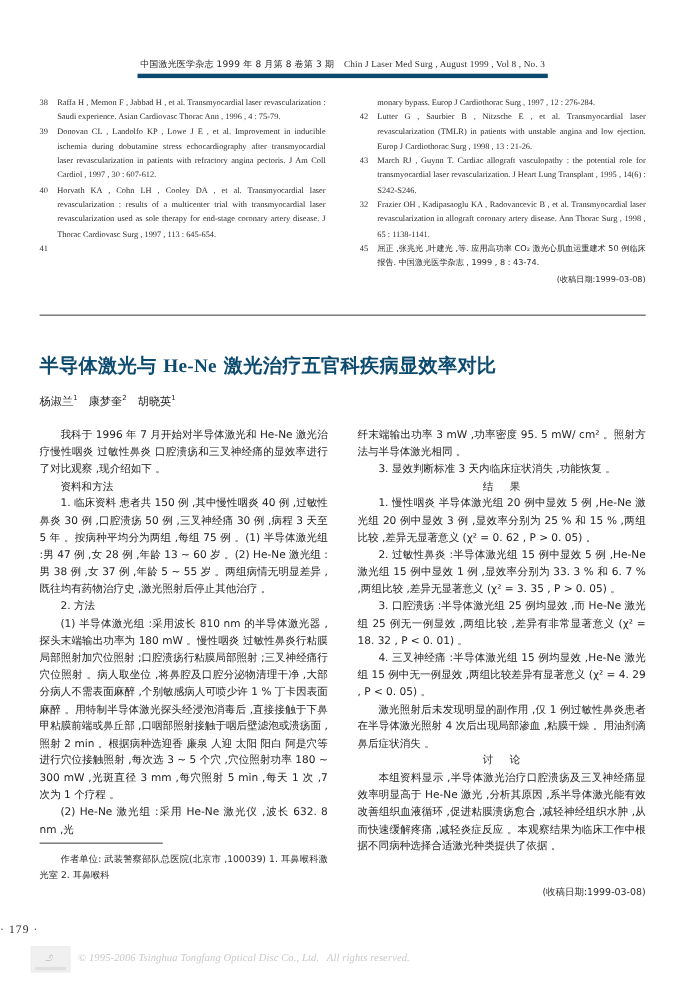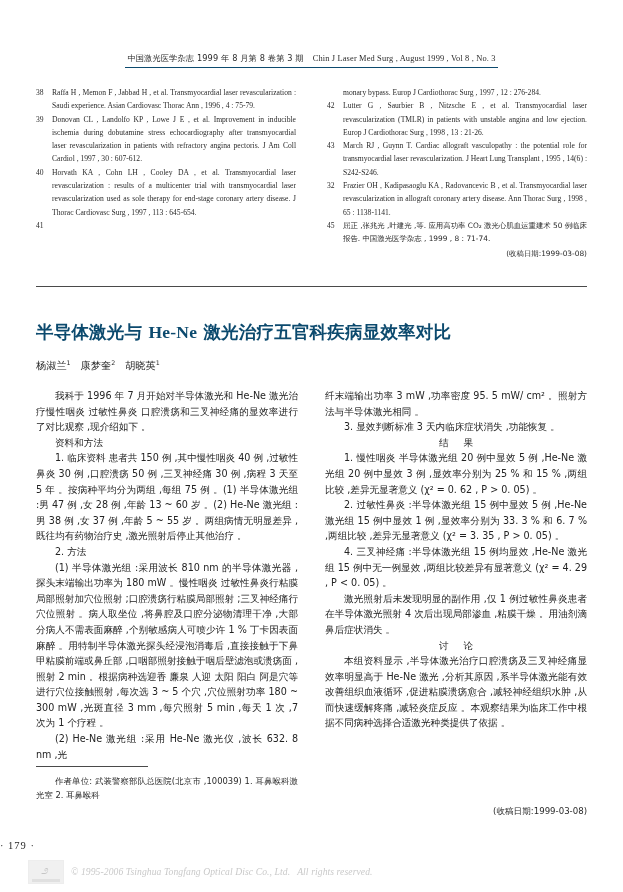--- a/index.html
+++ b/index.html
@@ -30,21 +30,21 @@
     top: 52px;
     width: 623px;
     text-align: center;
     font-size: 8.3px;
     letter-spacing: 0.15px;
     color: #2b2b2b;
     white-space: nowrap;
   }
   .running-head .rh-inner {
     display: inline-block;
-    border-bottom: 1px solid #0c4a6e;
+    border-bottom: 4px solid #0c4a6e;
     padding: 0 2px 1.5px 2px;
     line-height: 12px;
   }
   .rh-cn { font-family: "DejaVu Sans", sans-serif; font-size: 8.2px; }
   .rh-en { font-family: "Liberation Serif", serif; font-size: 8.4px; }
   .rh-gap { display: inline-block; width: 9px; }
 
   
   .refs {
     position: absolute;
@@ -282,21 +282,21 @@
       <div class="ref">
         <span class="num">43</span>
         <span>March RJ , Guynn T.  Cardiac allograft vasculopathy : the potential role for transmyocardial laser revascularization.  J Heart Lung Transplant , 1995 , 14(6) : S242-S246.</span>
       </div>
       <div class="ref">
         <span class="num">32</span>
         <span>Frazier OH , Kadipasaoglu KA , Radovancevic B , et al.  Transmyocardial laser revascularization in allograft coronary artery disease.  Ann Thorac Surg , 1998 , 65 : 1138-1141.</span>
       </div>
       <div class="ref">
         <span class="num">45</span>
-        <span class="cjk">屈正 ,张兆光 ,叶建光 ,等.  应用高功率 CO₂ 激光心肌血运重建术 50 例临床报告.  中国激光医学杂志 , 1999 , 8 : 71-74.</span>
+        <span class="cjk">屈正 ,张兆光 ,叶建光 ,等.  应用高功率 CO₂ 激光心肌血运重建术 50 例临床报告.  中国激光医学杂志 , 1999 , 8 : 43-74.</span>
       </div>
       <div class="recv-date">(收稿日期:1999-03-08)</div>
     </div>
 
   </div>
 
   <div class="rule-full" style="top:286px;"></div>
 
   <h1 class="art-title"><span>半导体激光与 </span><span class="lat">He-Ne</span><span> 激光治疗五官科疾病显效率对比</span></h1>
 
@@ -310,20 +310,21 @@
     <p>(1) 半导体激光组 :采用波长 810 nm 的半导体激光器 ,探头末端输出功率为 180 mW 。慢性咽炎 过敏性鼻炎行粘膜局部照射加穴位照射 ;口腔溃疡行粘膜局部照射 ;三叉神经痛行穴位照射 。病人取坐位 ,将鼻腔及口腔分泌物清理干净 ,大部分病人不需表面麻醉 ,个别敏感病人可喷少许 1 % 丁卡因表面麻醉 。用特制半导体激光探头经浸泡消毒后 ,直接接触于下鼻甲粘膜前端或鼻丘部 ,口咽部照射接触于咽后壁滤泡或溃疡面 ,照射 2 min 。根据病种选迎香 廉泉 人迎 太阳 阳白 阿是穴等进行穴位接触照射 ,每次选 3 ~ 5 个穴 ,穴位照射功率 180 ~ 300 mW ,光斑直径 3 mm ,每穴照射 5 min ,每天 1 次 ,7 次为 1 个疗程 。</p>
     <p>(2) He-Ne 激光组 :采用 He-Ne 激光仪 ,波长 632. 8 nm ,光</p>
   </div>
 
   <div class="body-col right">
     <p class="noindent">纤末端输出功率 3 mW ,功率密度 95. 5 mW/ cm² 。照射方法与半导体激光相同 。</p>
     <p>3. 显效判断标准  3 天内临床症状消失 ,功能恢复 。</p>
     <p class="center-head">结 果</p>
     <p>1. 慢性咽炎  半导体激光组 20 例中显效 5 例 ,He-Ne 激光组 20 例中显效 3 例 ,显效率分别为 25 % 和 15 % ,两组比较 ,差异无显著意义 (χ² = 0. 62 , P &gt; 0. 05) 。</p>
     <p>2. 过敏性鼻炎 :半导体激光组 15 例中显效 5 例 ,He-Ne 激光组 15 例中显效 1 例 ,显效率分别为 33. 3 % 和 6. 7 % ,两组比较 ,差异无显著意义 (χ² = 3. 35 , P &gt; 0. 05) 。</p>
+    <p>3. 口腔溃疡 :半导体激光组 25 例均显效 ,而 He-Ne 激光组 25 例无一例显效 ,两组比较 ,差异有非常显著意义 (χ² = 18. 32 , P &lt; 0. 01) 。</p>
     <p>4. 三叉神经痛 :半导体激光组 15 例均显效 ,He-Ne 激光组 15 例中无一例显效 ,两组比较差异有显著意义 (χ² = 4. 29 , P &lt; 0. 05) 。</p>
     <p>激光照射后未发现明显的副作用 ,仅 1 例过敏性鼻炎患者在半导体激光照射 4 次后出现局部渗血 ,粘膜干燥 。用油剂滴鼻后症状消失 。</p>
     <p class="center-head">讨 论</p>
     <p>本组资料显示 ,半导体激光治疗口腔溃疡及三叉神经痛显效率明显高于 He-Ne 激光 ,分析其原因 ,系半导体激光能有效改善组织血液循环 ,促进粘膜溃疡愈合 ,减轻神经组织水肿 ,从而快速缓解疼痛 ,减轻炎症反应 。本观察结果为临床工作中根据不同病种选择合适激光种类提供了依据 。</p>
   </div>
 
   <div class="recv-date-body">(收稿日期:1999-03-08)</div>
 
   <div class="footnote-rule"></div>
   <div class="footnote">作者单位:  武装警察部队总医院(北京市 ,100039)  1. 耳鼻喉科激光室  2. 耳鼻喉科</div>

